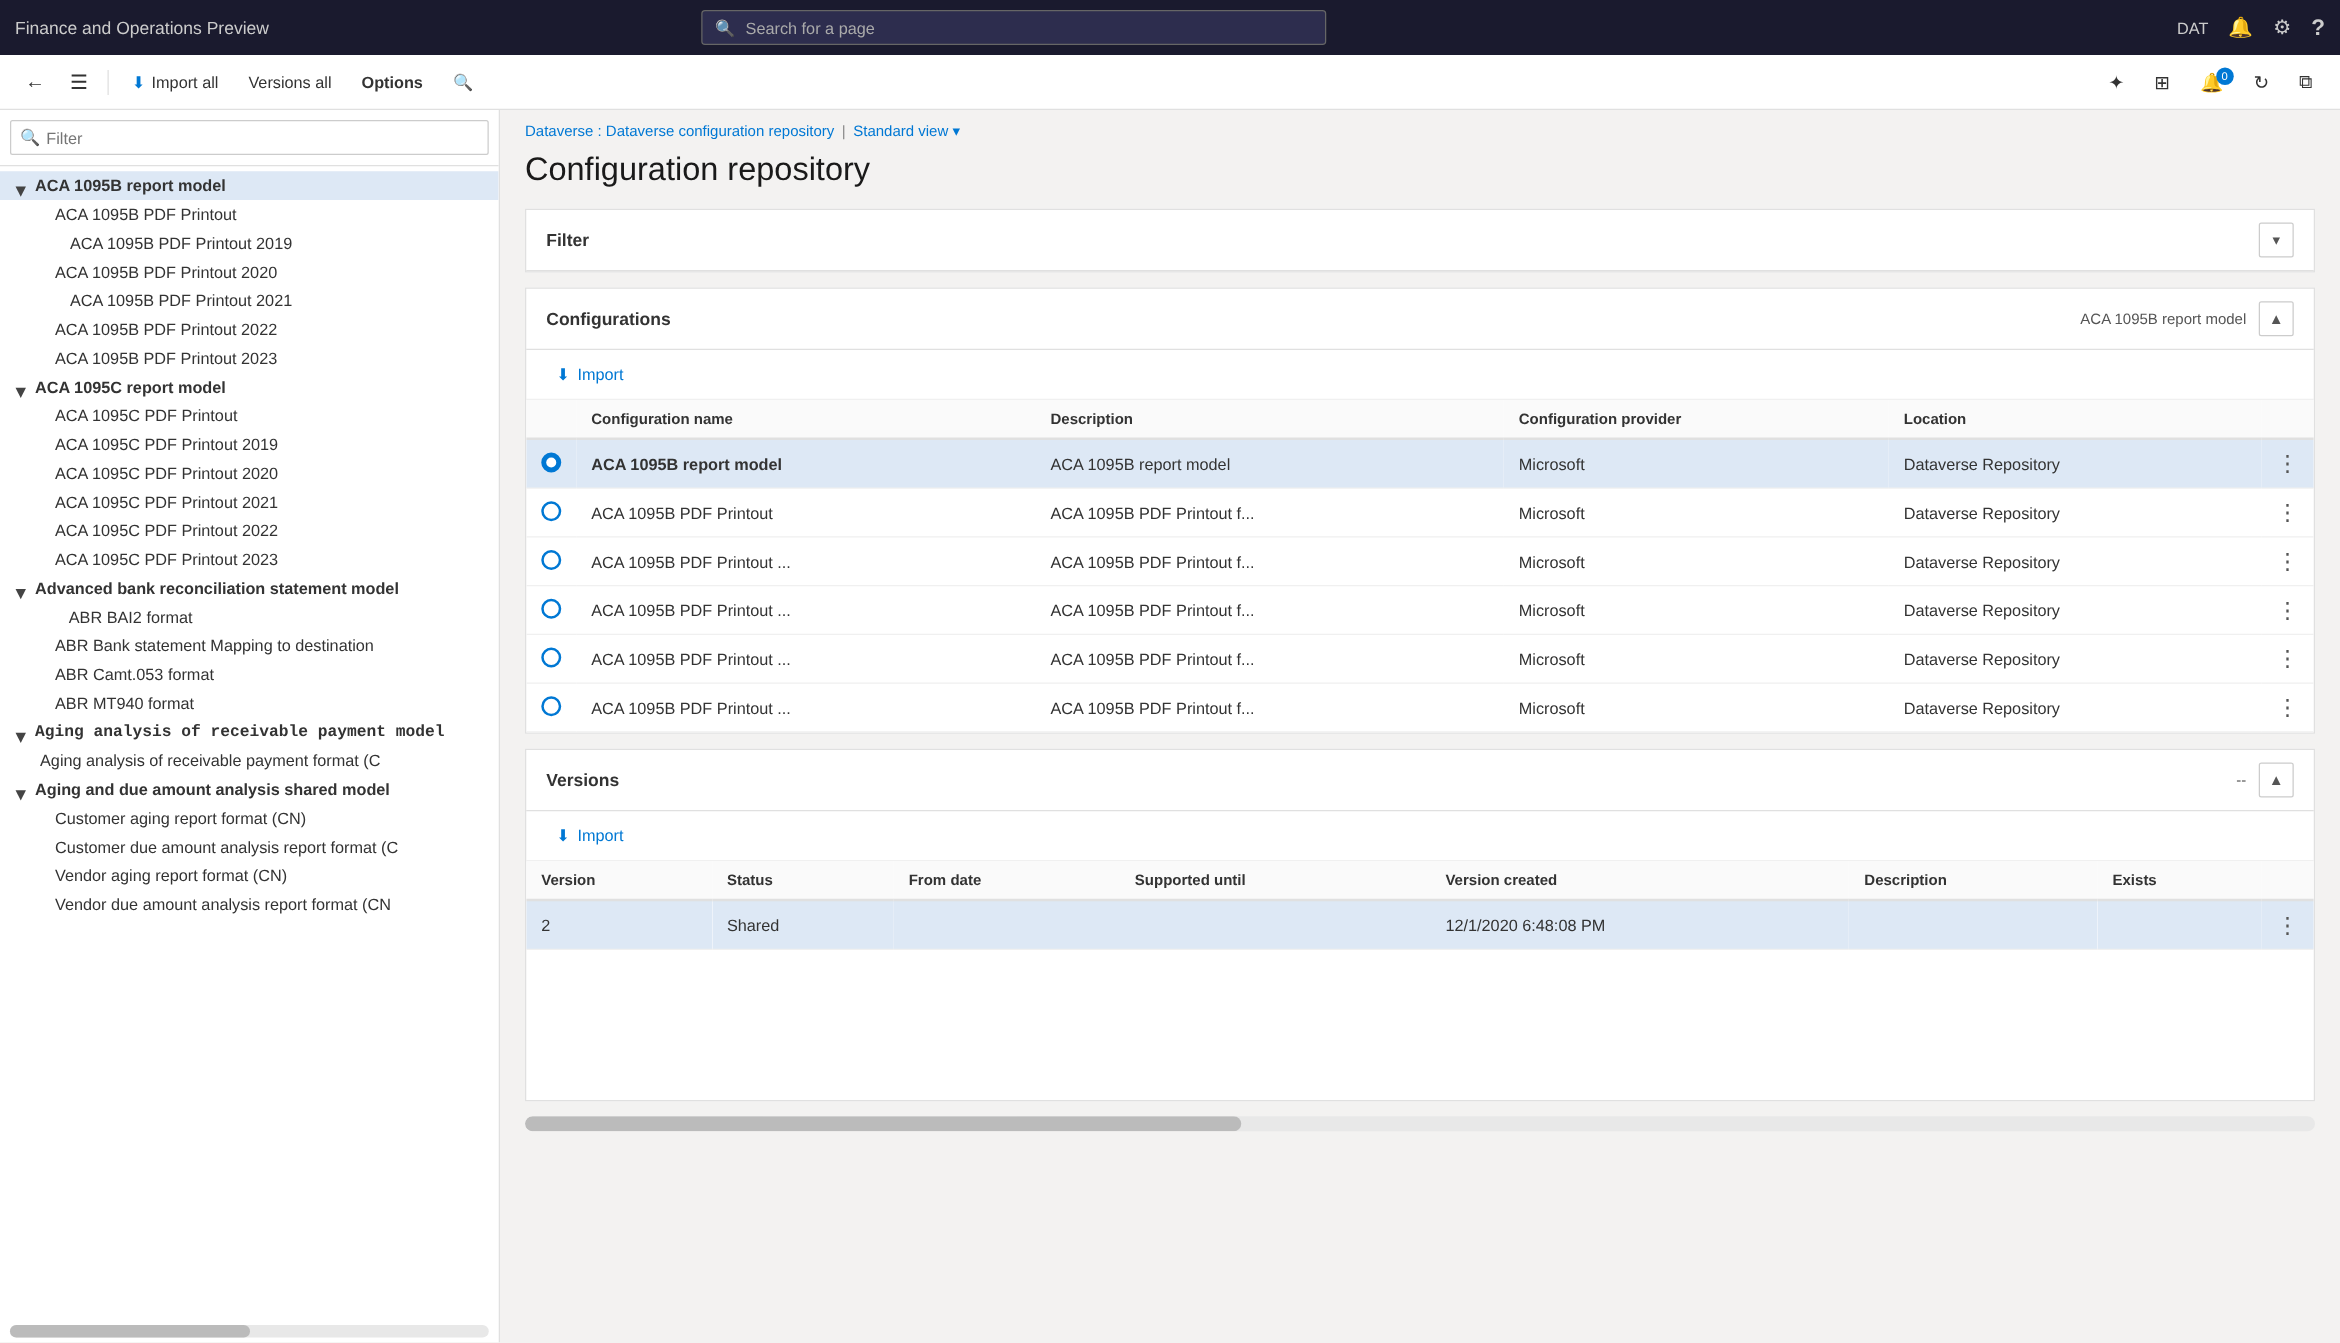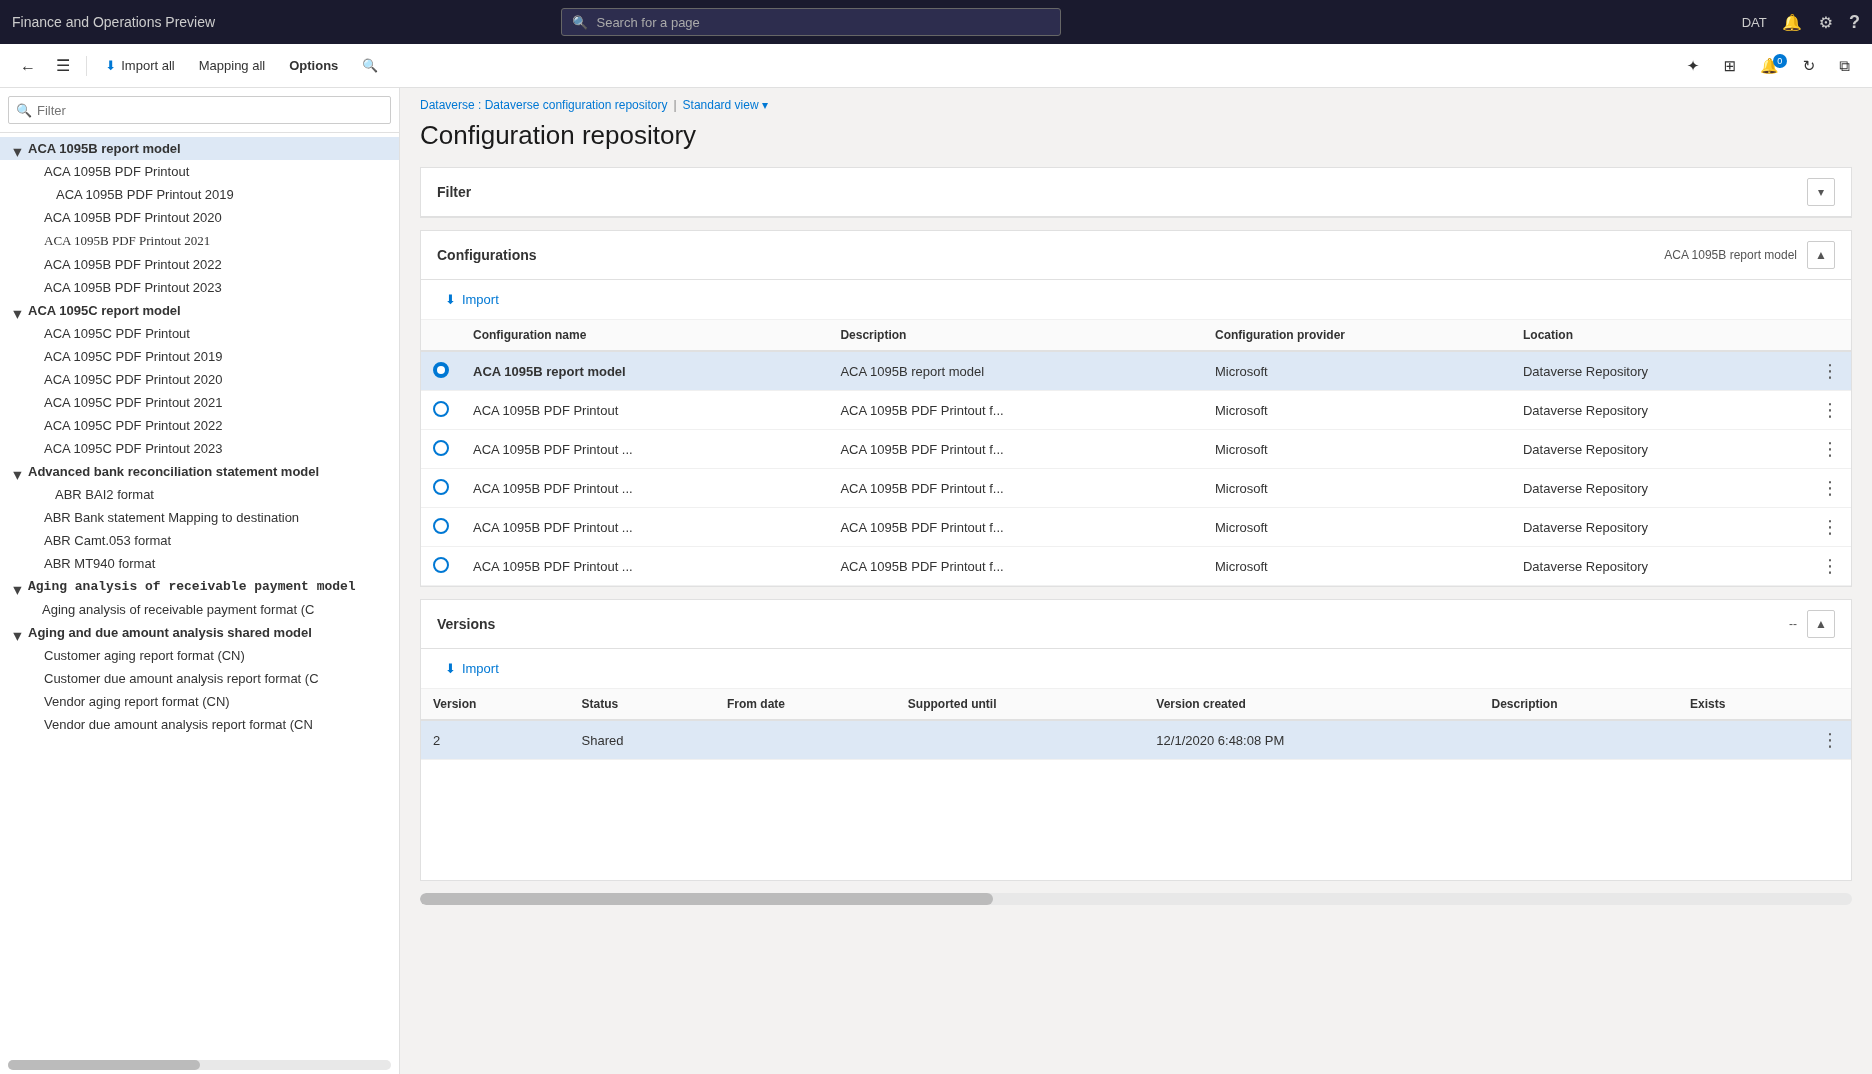--- a/index.html
+++ b/index.html
@@ -246,21 +246,21 @@
 
 <div class="toolbar">
   <button class="toolbar-btn" style="font-size:16px; padding:4px 8px;">←</button>
   <button class="toolbar-btn" style="font-size:16px; padding:4px 8px;">☰</button>
   <div class="toolbar-separator"></div>
   <button class="toolbar-btn">
     <span style="color:#0078d4;">⬇</span>
     <span>Import all</span>
   </button>
   <button class="toolbar-btn">
-    <span>Mapping all</span>
+    <span>Versions all</span>
   </button>
   <button class="toolbar-btn" style="font-weight:600;">
     <span>Options</span>
   </button>
   <button class="toolbar-btn">
     <span>🔍</span>
   </button>
   <div style="flex:1;"></div>
 
   <button class="toolbar-btn" style="font-size:15px;">✦</button>
@@ -294,21 +294,21 @@
         <div class="tree-item" style="padding-left: 24px;">
           <span style="width: 16px; display: inline-block;"></span>
           <span style="margin-left: 16px;">ACA 1095B PDF Printout 2019</span>
         </div>
         <div class="tree-item" style="padding-left: 24px;">
           <span style="width: 16px; display: inline-block;"></span>
           <span style="margin-left: 4px;">ACA 1095B PDF Printout 2020</span>
         </div>
         <div class="tree-item" style="padding-left: 24px;">
           <span style="width: 16px; display: inline-block;"></span>
-          <span style="margin-left: 4px; font-family: Liberation Serif, serif;">ACA 1095B PDF Printout 2021</span>
+          <span style="margin-left: 16px;">ACA 1095B PDF Printout 2021</span>
         </div>
         <div class="tree-item" style="padding-left: 24px;">
           <span style="width: 16px; display: inline-block;"></span>
           <span style="margin-left: 4px;">ACA 1095B PDF Printout 2022</span>
         </div>
         <div class="tree-item" style="padding-left: 24px;">
           <span style="width: 16px; display: inline-block;"></span>
           <span style="margin-left: 4px;">ACA 1095B PDF Printout 2023</span>
         </div>
         <div class="tree-item group-header" style="padding-left: 8px;">
@@ -356,21 +356,21 @@
           <span style="margin-left: 4px;">ABR Camt.053 format</span>
         </div>
         <div class="tree-item" style="padding-left: 24px;">
           <span style="width: 16px; display: inline-block;"></span>
           <span style="margin-left: 4px;">ABR MT940 format</span>
         </div>
         <div class="tree-item group-header" style="padding-left: 8px;">
           <span class="tree-arrow" style="transform: rotate(270deg); display: inline-block;">◀</span>
           <span style="margin-left: 4px; font-family: Liberation Mono, monospace;">Aging analysis of receivable payment model</span>
         </div>
-        <div class="tree-item" style="padding-left: 22px;">
+        <div class="tree-item" style="padding-left: 12px;">
           <span style="width: 16px; display: inline-block;"></span>
           <span style="margin-left: 4px;">Aging analysis of receivable payment format (C</span>
         </div>
         <div class="tree-item group-header" style="padding-left: 8px;">
           <span class="tree-arrow" style="transform: rotate(270deg); display: inline-block;">◀</span>
           <span style="margin-left: 4px;">Aging and due amount analysis shared model</span>
         </div>
         <div class="tree-item" style="padding-left: 24px;">
           <span style="width: 16px; display: inline-block;"></span>
           <span style="margin-left: 4px;">Customer aging report format (CN)</span>

